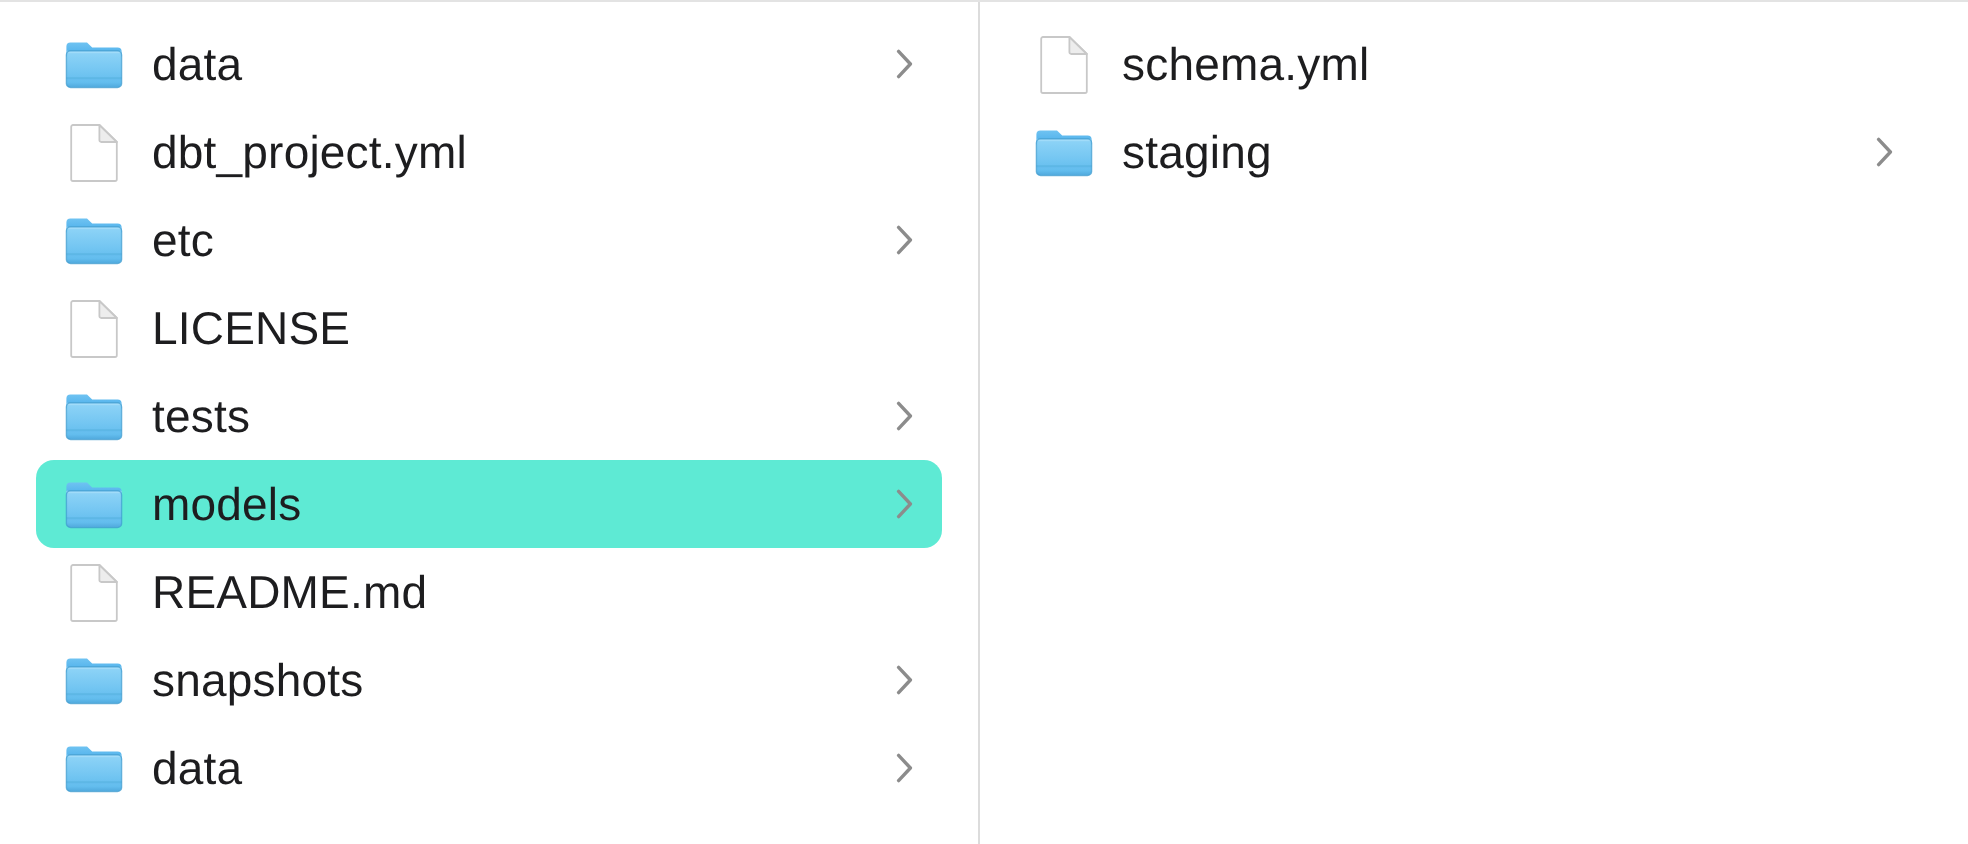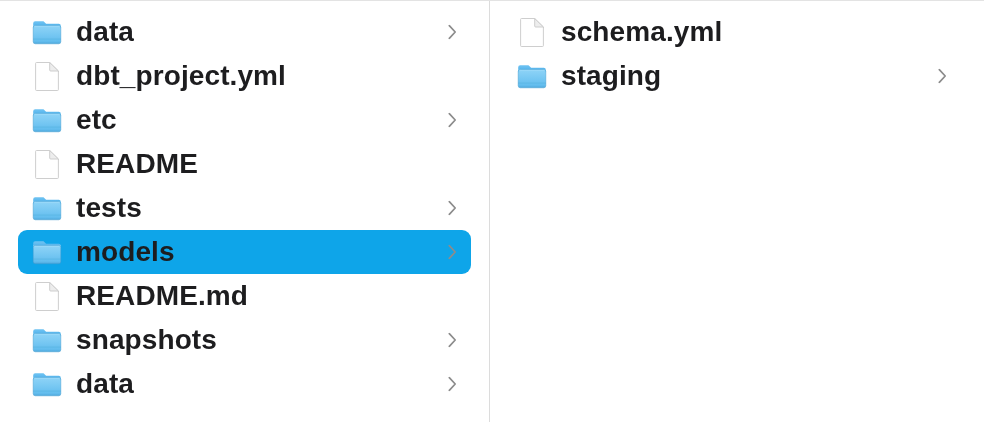--- a/index.html
+++ b/index.html
@@ -41,44 +41,44 @@
     position: relative;
     height: 44px;
     display: flex;
     align-items: center;
     border-radius: 9px;
   }
 
   #column-parent .row { margin: 0 18px 0 18px; padding-left: 14px; }
   #column-child  .row { margin: 0 22px 0 13px; padding-left: 14px; }
 
-  .row.selected-inactive { background: #0ea5e9; align-items: center; }
+  .row.selected-inactive { background: #5eead4; align-items: center; }
   .row.selected-active   { background: #1068d4; }
 
   .icon-slot {
     width: 30px;
     height: 28px;
     flex: 0 0 30px;
     position: relative;
     margin-right: 14px;
   }
 
   
   .folder-icon { width: 30px; height: 25px; position: absolute; top: 2px; left: 0; }
 
   
   .doc-icon { width: 24px; height: 29px; position: absolute; top: 0px; left: 3px; }
 
   .label {
-    font-size: 28px;
+    font-size: 23px;
     line-height: 28px;
     color: #1d1d1f;
     letter-spacing: 0.1px;
     white-space: nowrap;
-    font-weight: 700;
+    font-weight: 400;
   }
 
   .row.selected-active .label { color: #ffffff; }
 
   .chevron {
     position: absolute;
     right: 14px;
     top: 50%;
     transform: translateY(-50%);
     width: 9px;
@@ -163,21 +163,21 @@
           </svg>
         </span>
       </div>
       <div class="row">
         <span class="icon-slot">
           <svg class="doc-icon" viewBox="0 0 24 29" xmlns="http://www.w3.org/2000/svg">
             <path d="M0.6 1.4A0.9 0.9 0 0 1 1.5 0.5h13.2L23.4 9.0v18.6a0.9 0.9 0 0 1-0.9 0.9H1.5a0.9 0.9 0 0 1-0.9-0.9z" fill="#ffffff" stroke="#c8c8c8" stroke-width="0.9"></path>
             <path d="M14.7 0.5 L23.4 9.0 H15.6 a0.9 0.9 0 0 1-0.9-0.9 z" fill="#ededed" stroke="#c8c8c8" stroke-width="0.9" stroke-linejoin="round"></path>
           </svg>
         </span>
-        <span class="label">README</span>
+        <span class="label">LICENSE</span>
         <span class="spacer"></span>
       </div>
       <div class="row">
         <span class="icon-slot">
           <svg class="folder-icon" viewBox="0 0 30 25" xmlns="http://www.w3.org/2000/svg">
             <defs>
               <linearGradient id="fTab" x1="0" y1="0" x2="0" y2="1">
                 <stop offset="0" stop-color="#6fc3f2"></stop>
                 <stop offset="1" stop-color="#4aaeea"></stop>
               </linearGradient>

